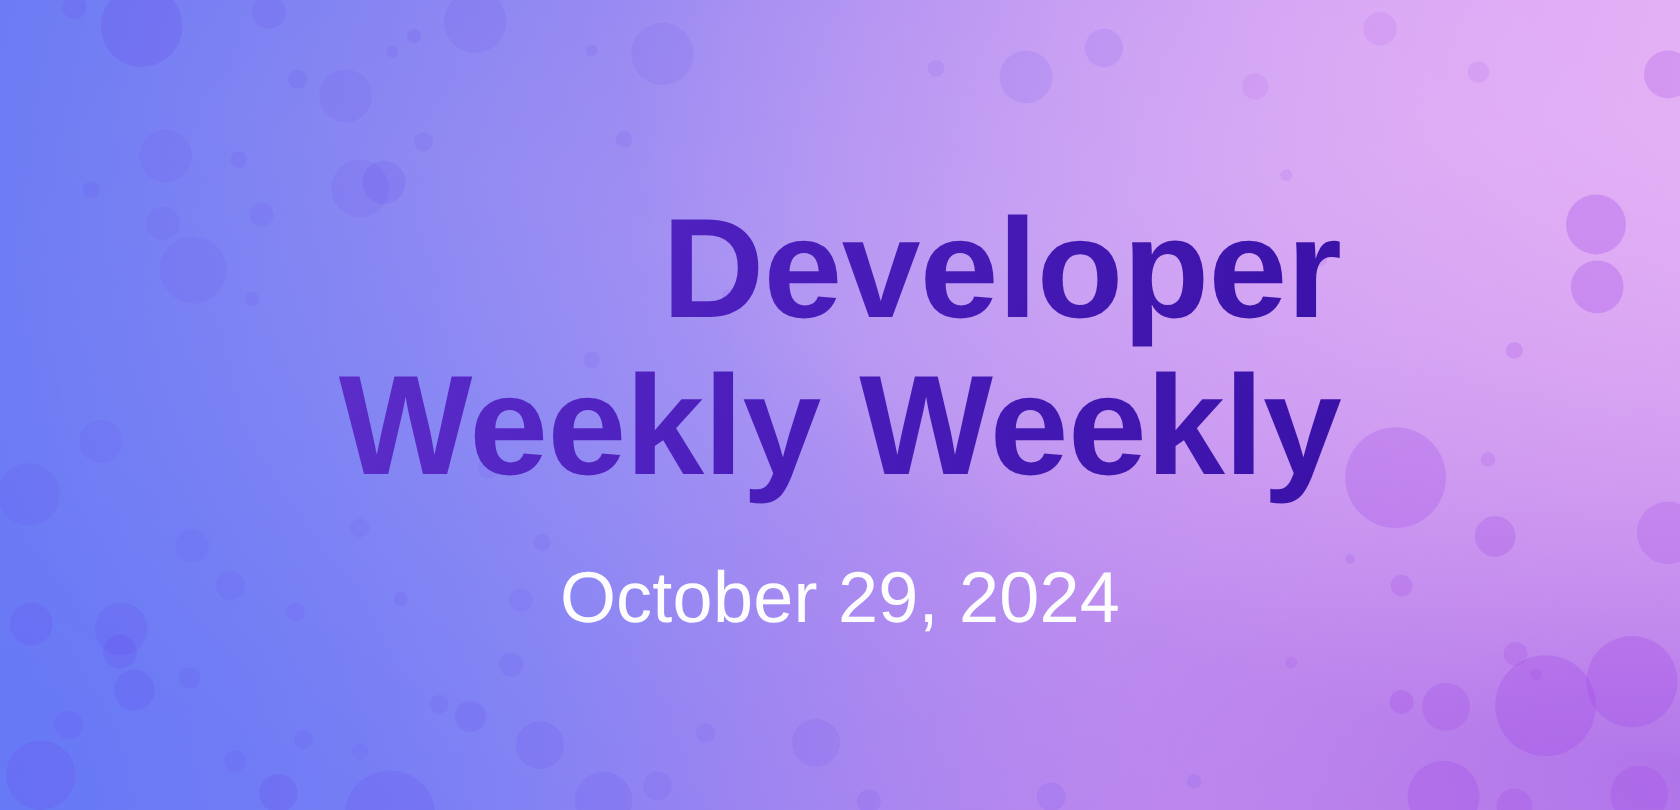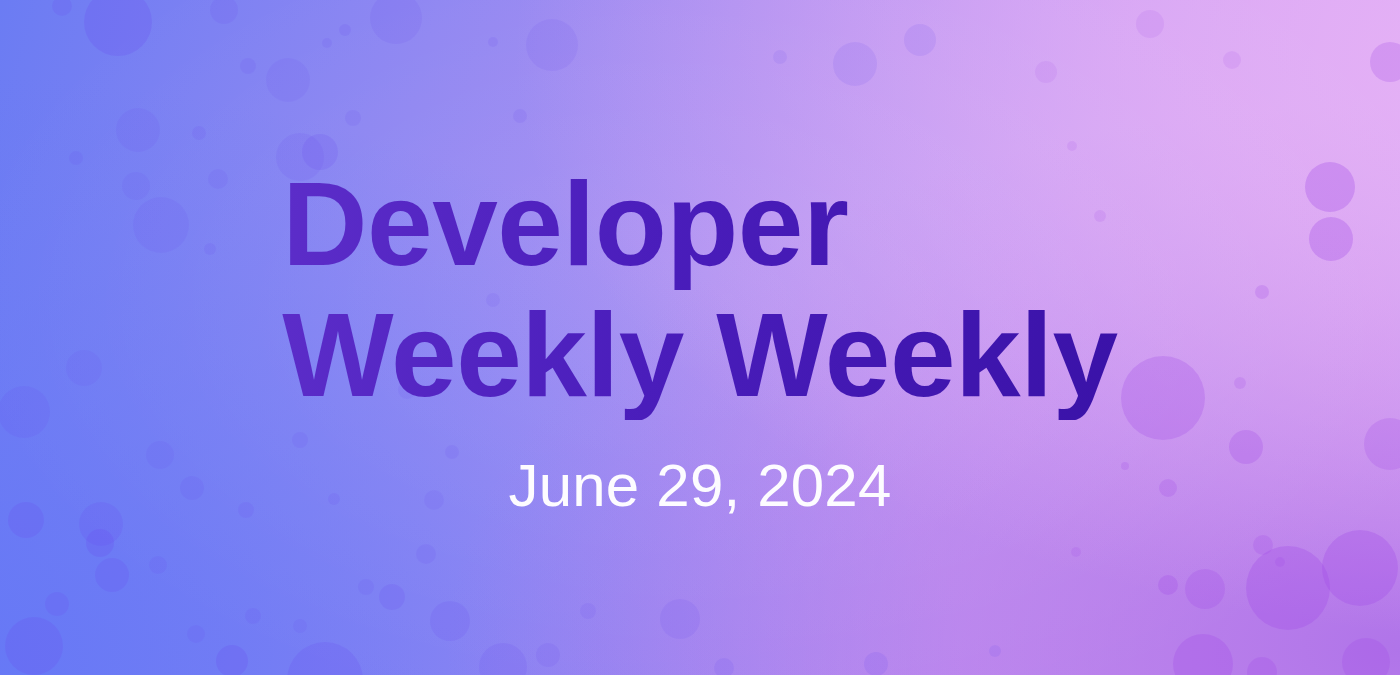--- a/index.html
+++ b/index.html
@@ -50,22 +50,22 @@
   
   .content {
     position: absolute;
     inset: 0;
     display: flex;
     flex-direction: column;
     align-items: center;
     justify-content: center;
   }
   .headline {
-    margin: 0;
-    text-align: left;
+    margin: 12px;
+    text-align: right;
     font-size: 118px;
     line-height: 1.11;
     font-weight: 700;
     letter-spacing: -0.5px;
     background-image: linear-gradient(96deg, #5c2dc9 0%, #4a1dbb 45%, #3a12a8 100%);
     -webkit-background-clip: text;
     background-clip: text;
     color: transparent;
     -webkit-text-fill-color: transparent;
     max-width: 1180px;
@@ -173,16 +173,16 @@
       <div class="bubble" style="left: 602px; top: 241px; width: 10px; height: 10px; opacity: 0.11;"></div>
       <div class="bubble warm" style="left: 1094px; top: 210px; width: 12px; height: 12px; opacity: 0.14;"></div>
       <div class="bubble warm" style="left: 1067px; top: 141px; width: 10px; height: 10px; opacity: 0.13;"></div>
     </div>
 
   <div class="content">
     <h1 class="headline">
       <span class="line">Developer</span>
       <span class="line">Weekly Weekly</span>
     </h1>
-    <p class="subtitle">June 29, 2024</p>
+    <p class="subtitle">October 29, 2024</p>
   </div>
 
 </div>
 
 </body></html>

